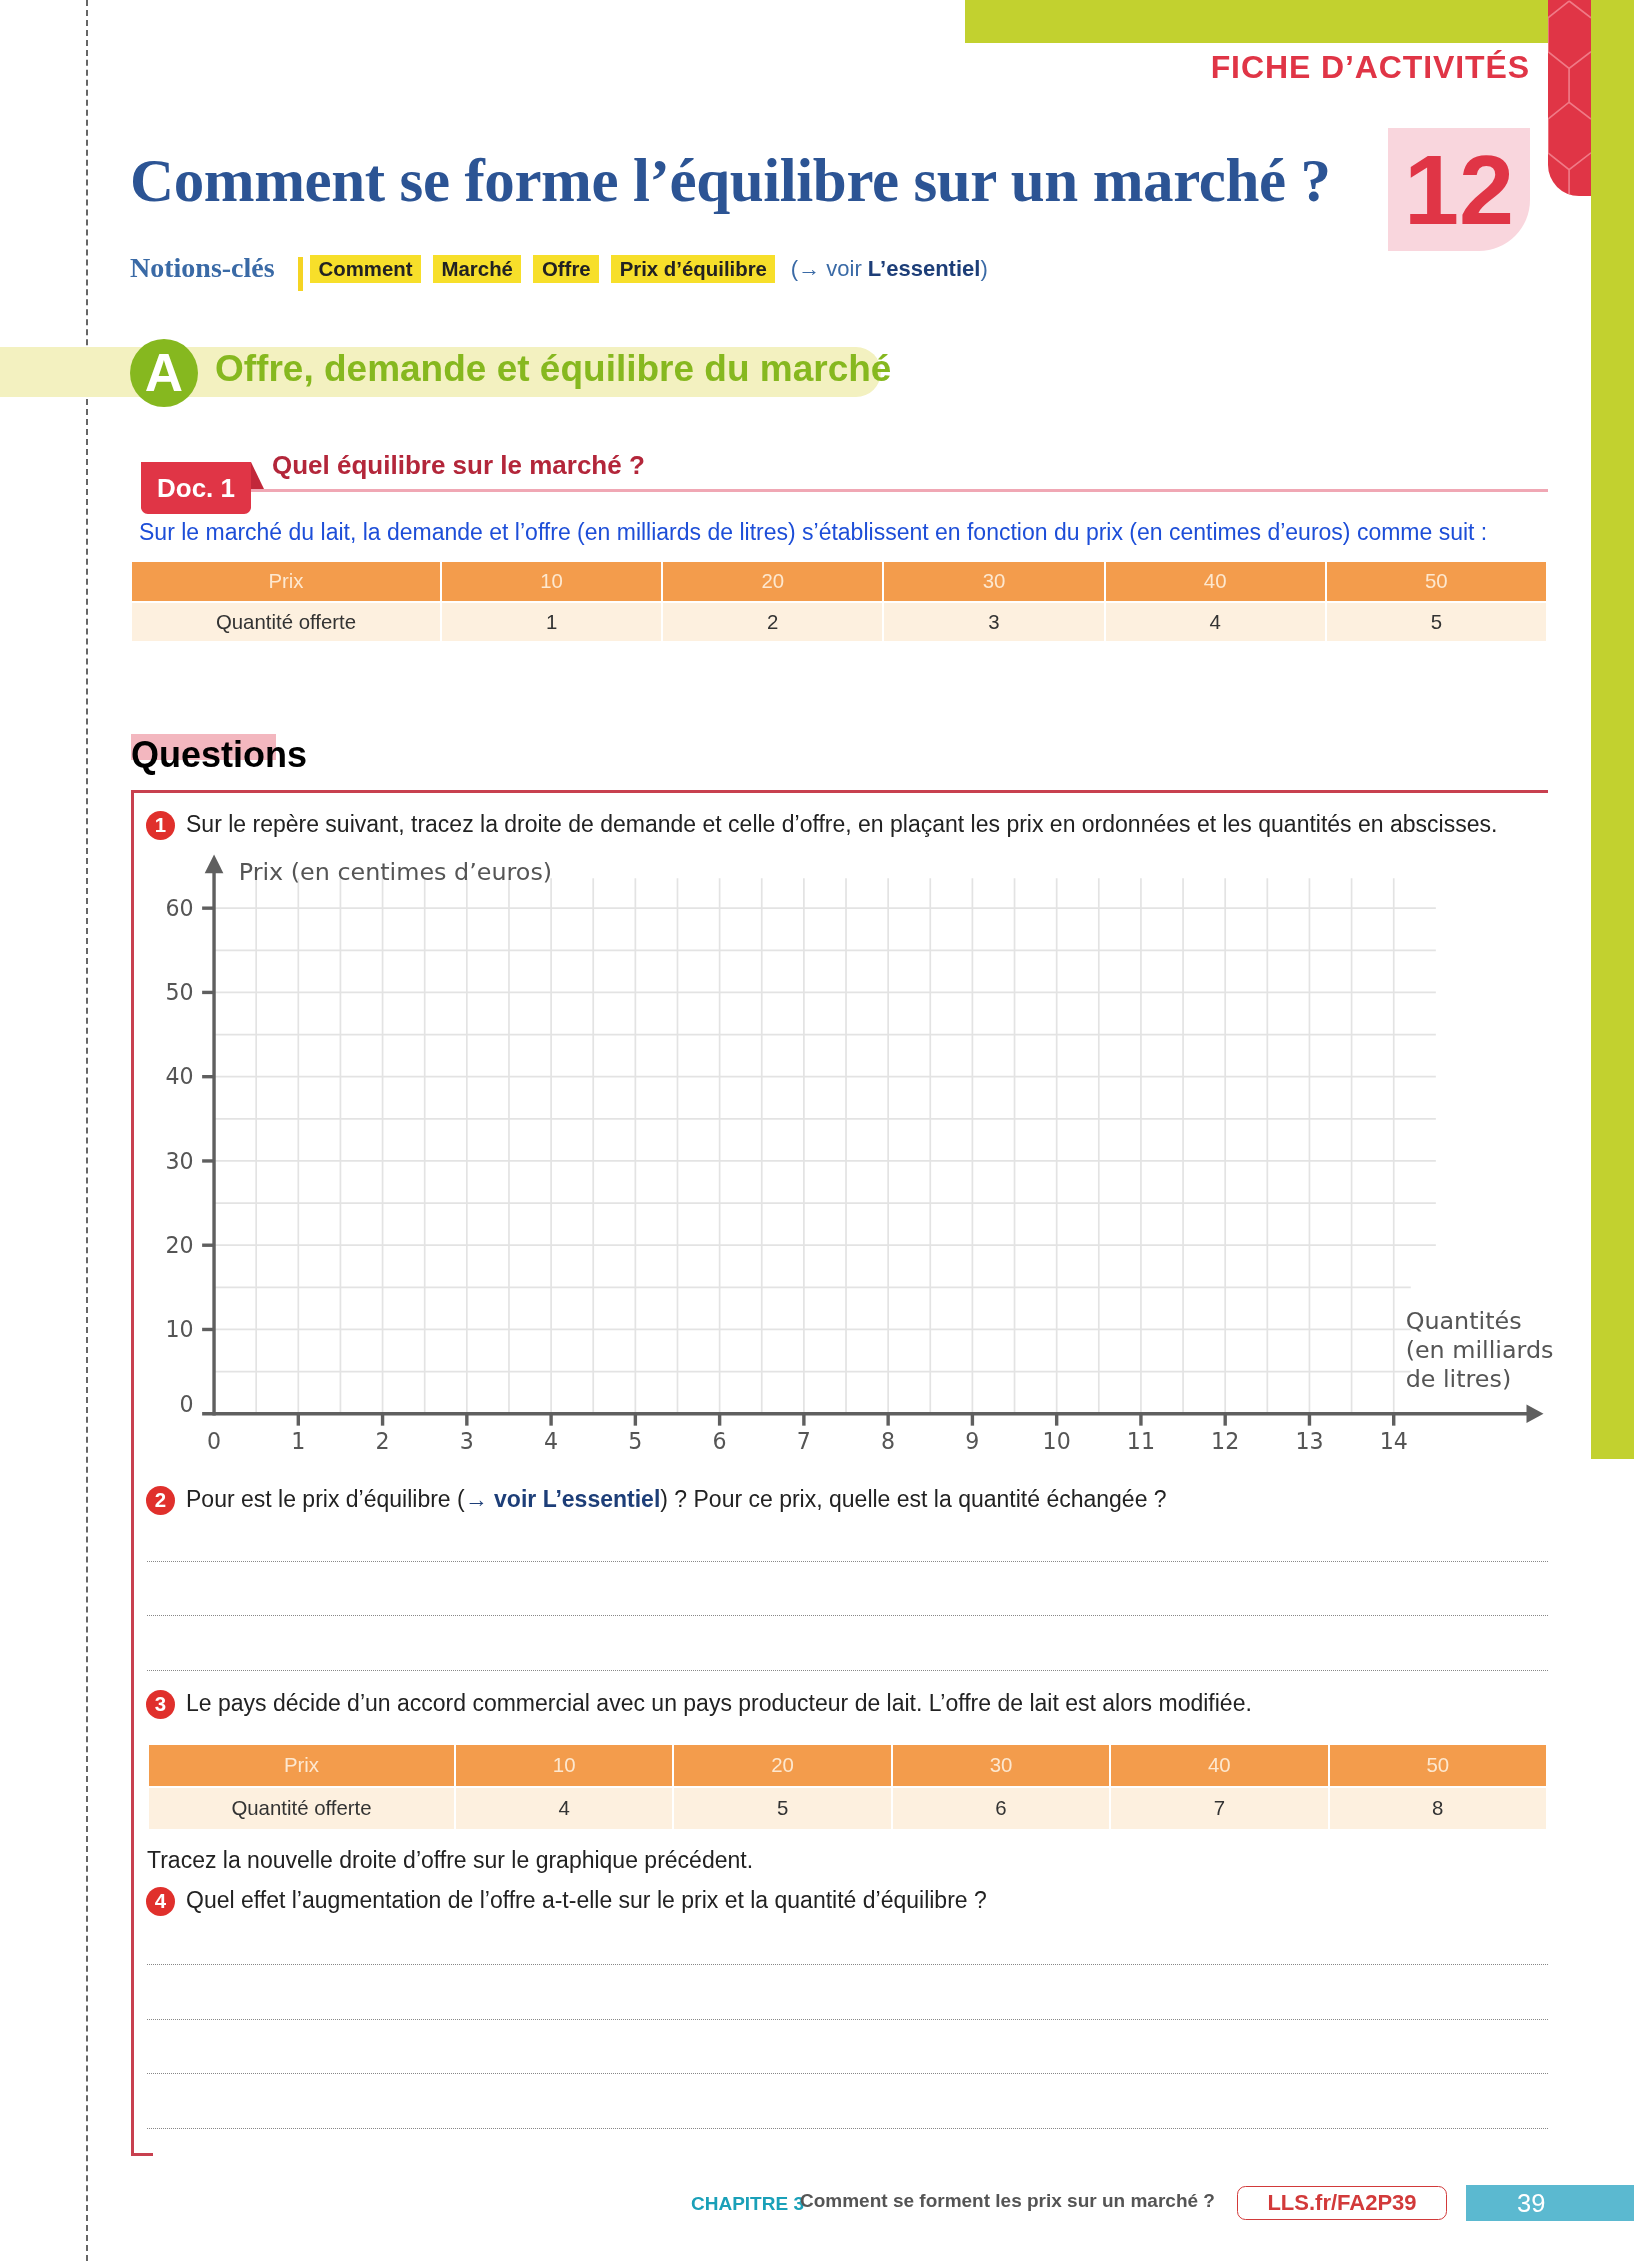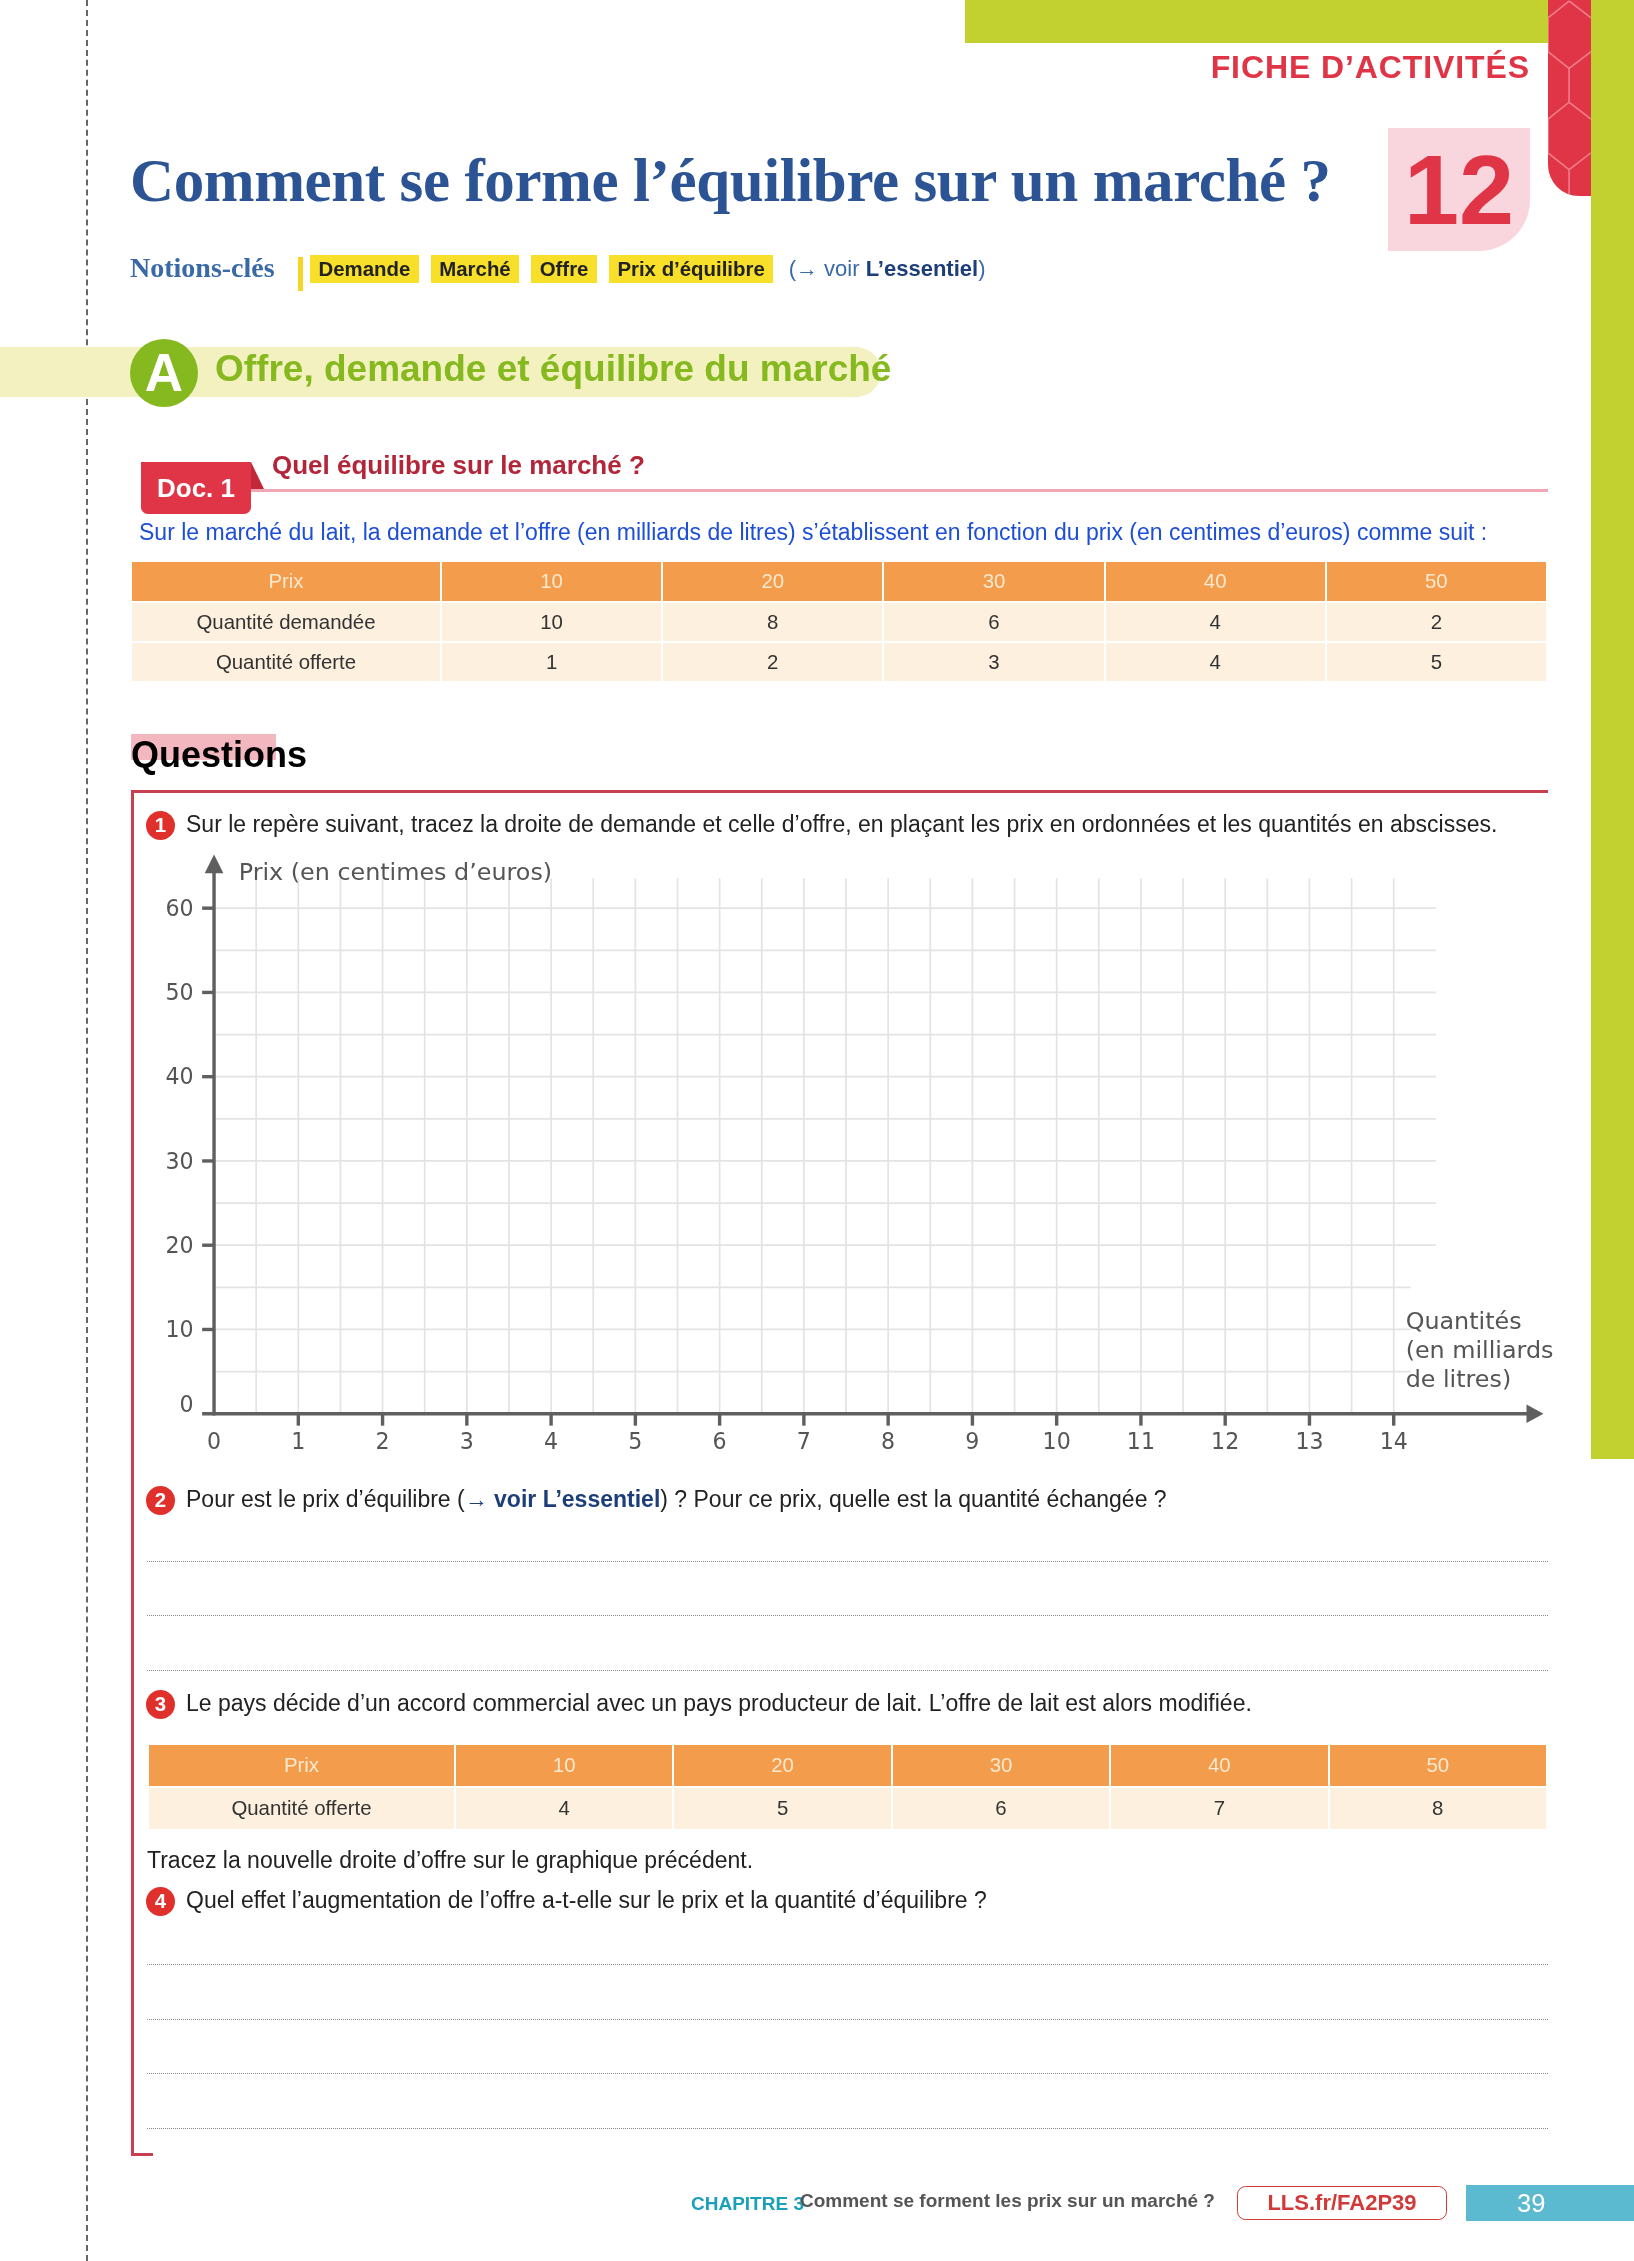--- a/index.html
+++ b/index.html
@@ -60,21 +60,21 @@
 </div>
 
 <div class="abs fiche">FICHE D’ACTIVITÉS</div>
 <div class="abs title">Comment se forme l’équilibre sur un marché ?</div>
 <div class="abs num-box"></div>
 <div class="abs num">12</div>
 
 <div class="abs notions">Notions-clés</div>
 <div class="abs notions-bar"></div>
 <div class="abs chips">
-  <span class="chip">Demande</span>
+  <span class="chip">Comment</span>
   <span class="chip">Marché</span>
   <span class="chip">Offre</span>
   <span class="chip">Prix d’équilibre</span>
   <span class="voir"><span>(→ voir </span><b>L’essentiel</b><span>)</span></span>
 </div>
 
 <div class="abs band"></div>
 <div class="abs circleA">A</div>
 <div class="abs sectitle">Offre, demande et équilibre du marché</div>
 
@@ -86,28 +86,20 @@
 
 <table class="t" style="left:130px;top:560px;width:1418px;">
   <tbody>
       <tr class="h" style="height:39px;">
     <td style="width:308px;">Prix</td>
     <td>10</td>
     <td>20</td>
     <td>30</td>
     <td>40</td>
     <td>50</td>
-  </tr>
-  <tr class="r" style="height:38px;">
-    <td>Quantité demandée</td>
-    <td>10</td>
-    <td>8</td>
-    <td>6</td>
-    <td>4</td>
-    <td>2</td>
   </tr>
   <tr class="r" style="height:38px;">
     <td>Quantité offerte</td>
     <td>1</td>
     <td>2</td>
     <td>3</td>
     <td>4</td>
     <td>5</td>
   </tr>
 </tbody>

